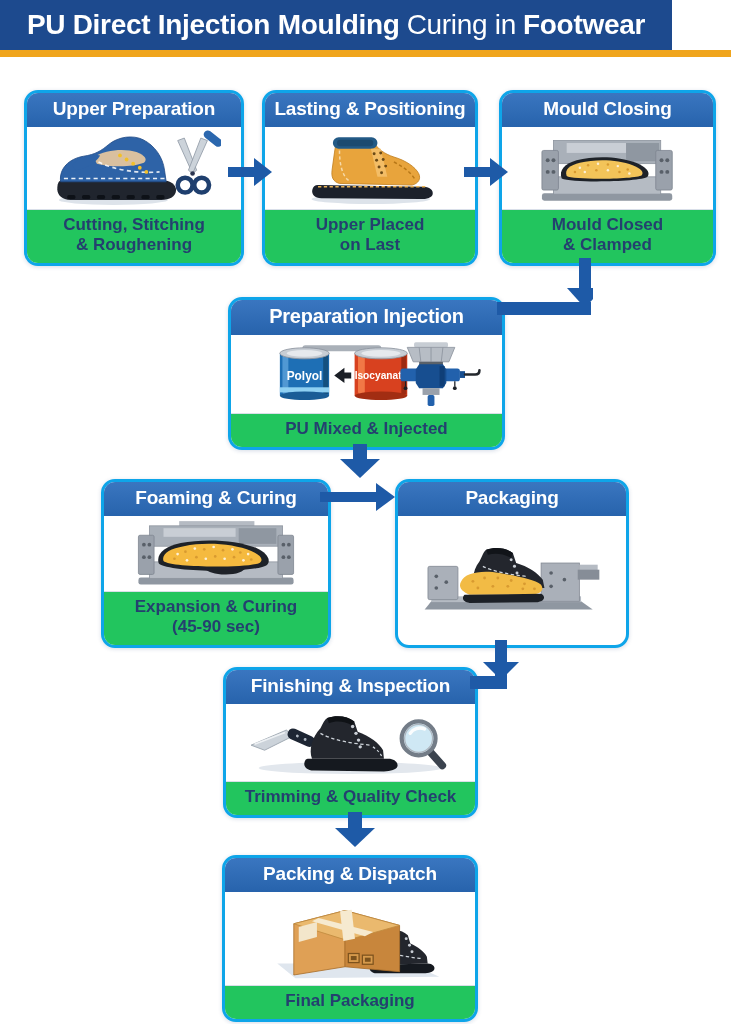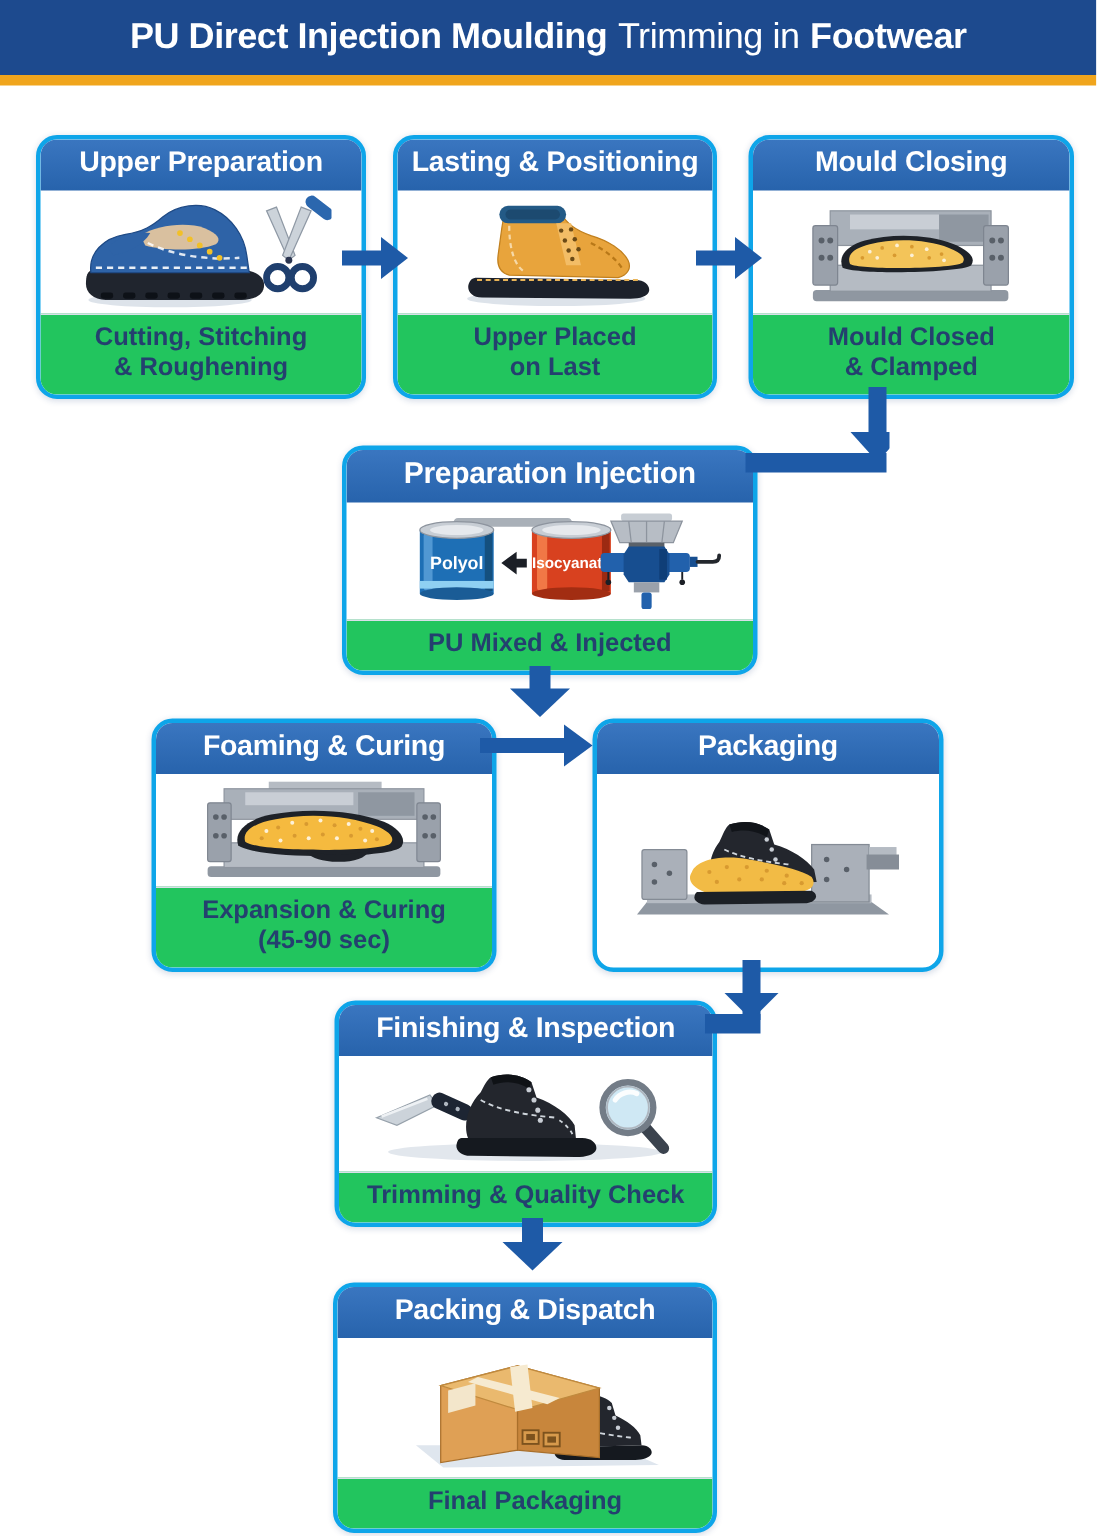--- a/index.html
+++ b/index.html
@@ -1,23 +1,23 @@
 <!DOCTYPE html>
 <html><head>
 <meta charset="utf-8">
 <style>
   html,body{margin:0;padding:0;background:#ffffff;}
   .canvas{
     position:relative;width:731px;height:1024px;margin:0 auto;background:#ffffff;
     font-family:"Liberation Sans",sans-serif;overflow:hidden;
   }
   .banner{
-    position:absolute;left:0;top:0;width:731px;height:50px;background:#1d4a8e;
+    position:absolute;left:0;top:0;width:672px;height:50px;background:#1d4a8e;
     color:#ffffff;display:flex;align-items:center;justify-content:center;
-    font-size:24px;letter-spacing:-.3px;white-space:nowrap;
+    font-size:28px;letter-spacing:-.3px;white-space:nowrap;
   }
   .banner .b{font-weight:700;}
   .banner .r{font-weight:400;margin:0 7px;}
   .accent-bar{position:absolute;left:0;top:50px;width:731px;height:7px;background:#f0a51d;}
 
   .step{
     position:absolute;background:#ffffff;border:3px solid #0ea5e9;border-radius:14px;
     display:flex;flex-direction:column;overflow:hidden;
     box-shadow:0 1px 4px rgba(25,60,120,.18);
   }
@@ -35,21 +35,21 @@
   .arrow{position:absolute;}
   .arrow svg{display:block;}
 </style>
 </head>
 <body>
 
 <div class="canvas">
 
   <header class="banner">
     <span class="b">PU Direct Injection Moulding</span>
-    <span class="r">Trimming in</span>
+    <span class="r">Curing in</span>
     <span class="b">Footwear</span>
   </header>
   <div class="accent-bar"></div>
 
   <section class="step" style="left:24px;top:90px;width:214px;height:170px;">
     <div class="step-header">Upper Preparation</div>
     <div class="step-art">
       <svg viewBox="0 0 210 94">
         <ellipse cx="80" cy="86" rx="66" ry="6" fill="#dde3ea"></ellipse>
         <path d="M18,62 L138,62 C150,62 156,68 156,74 C156,82 148,86 138,86 L28,86 C18,86 12,80 12,73 C12,67 13,62 18,62 Z" fill="#20252e"></path>

